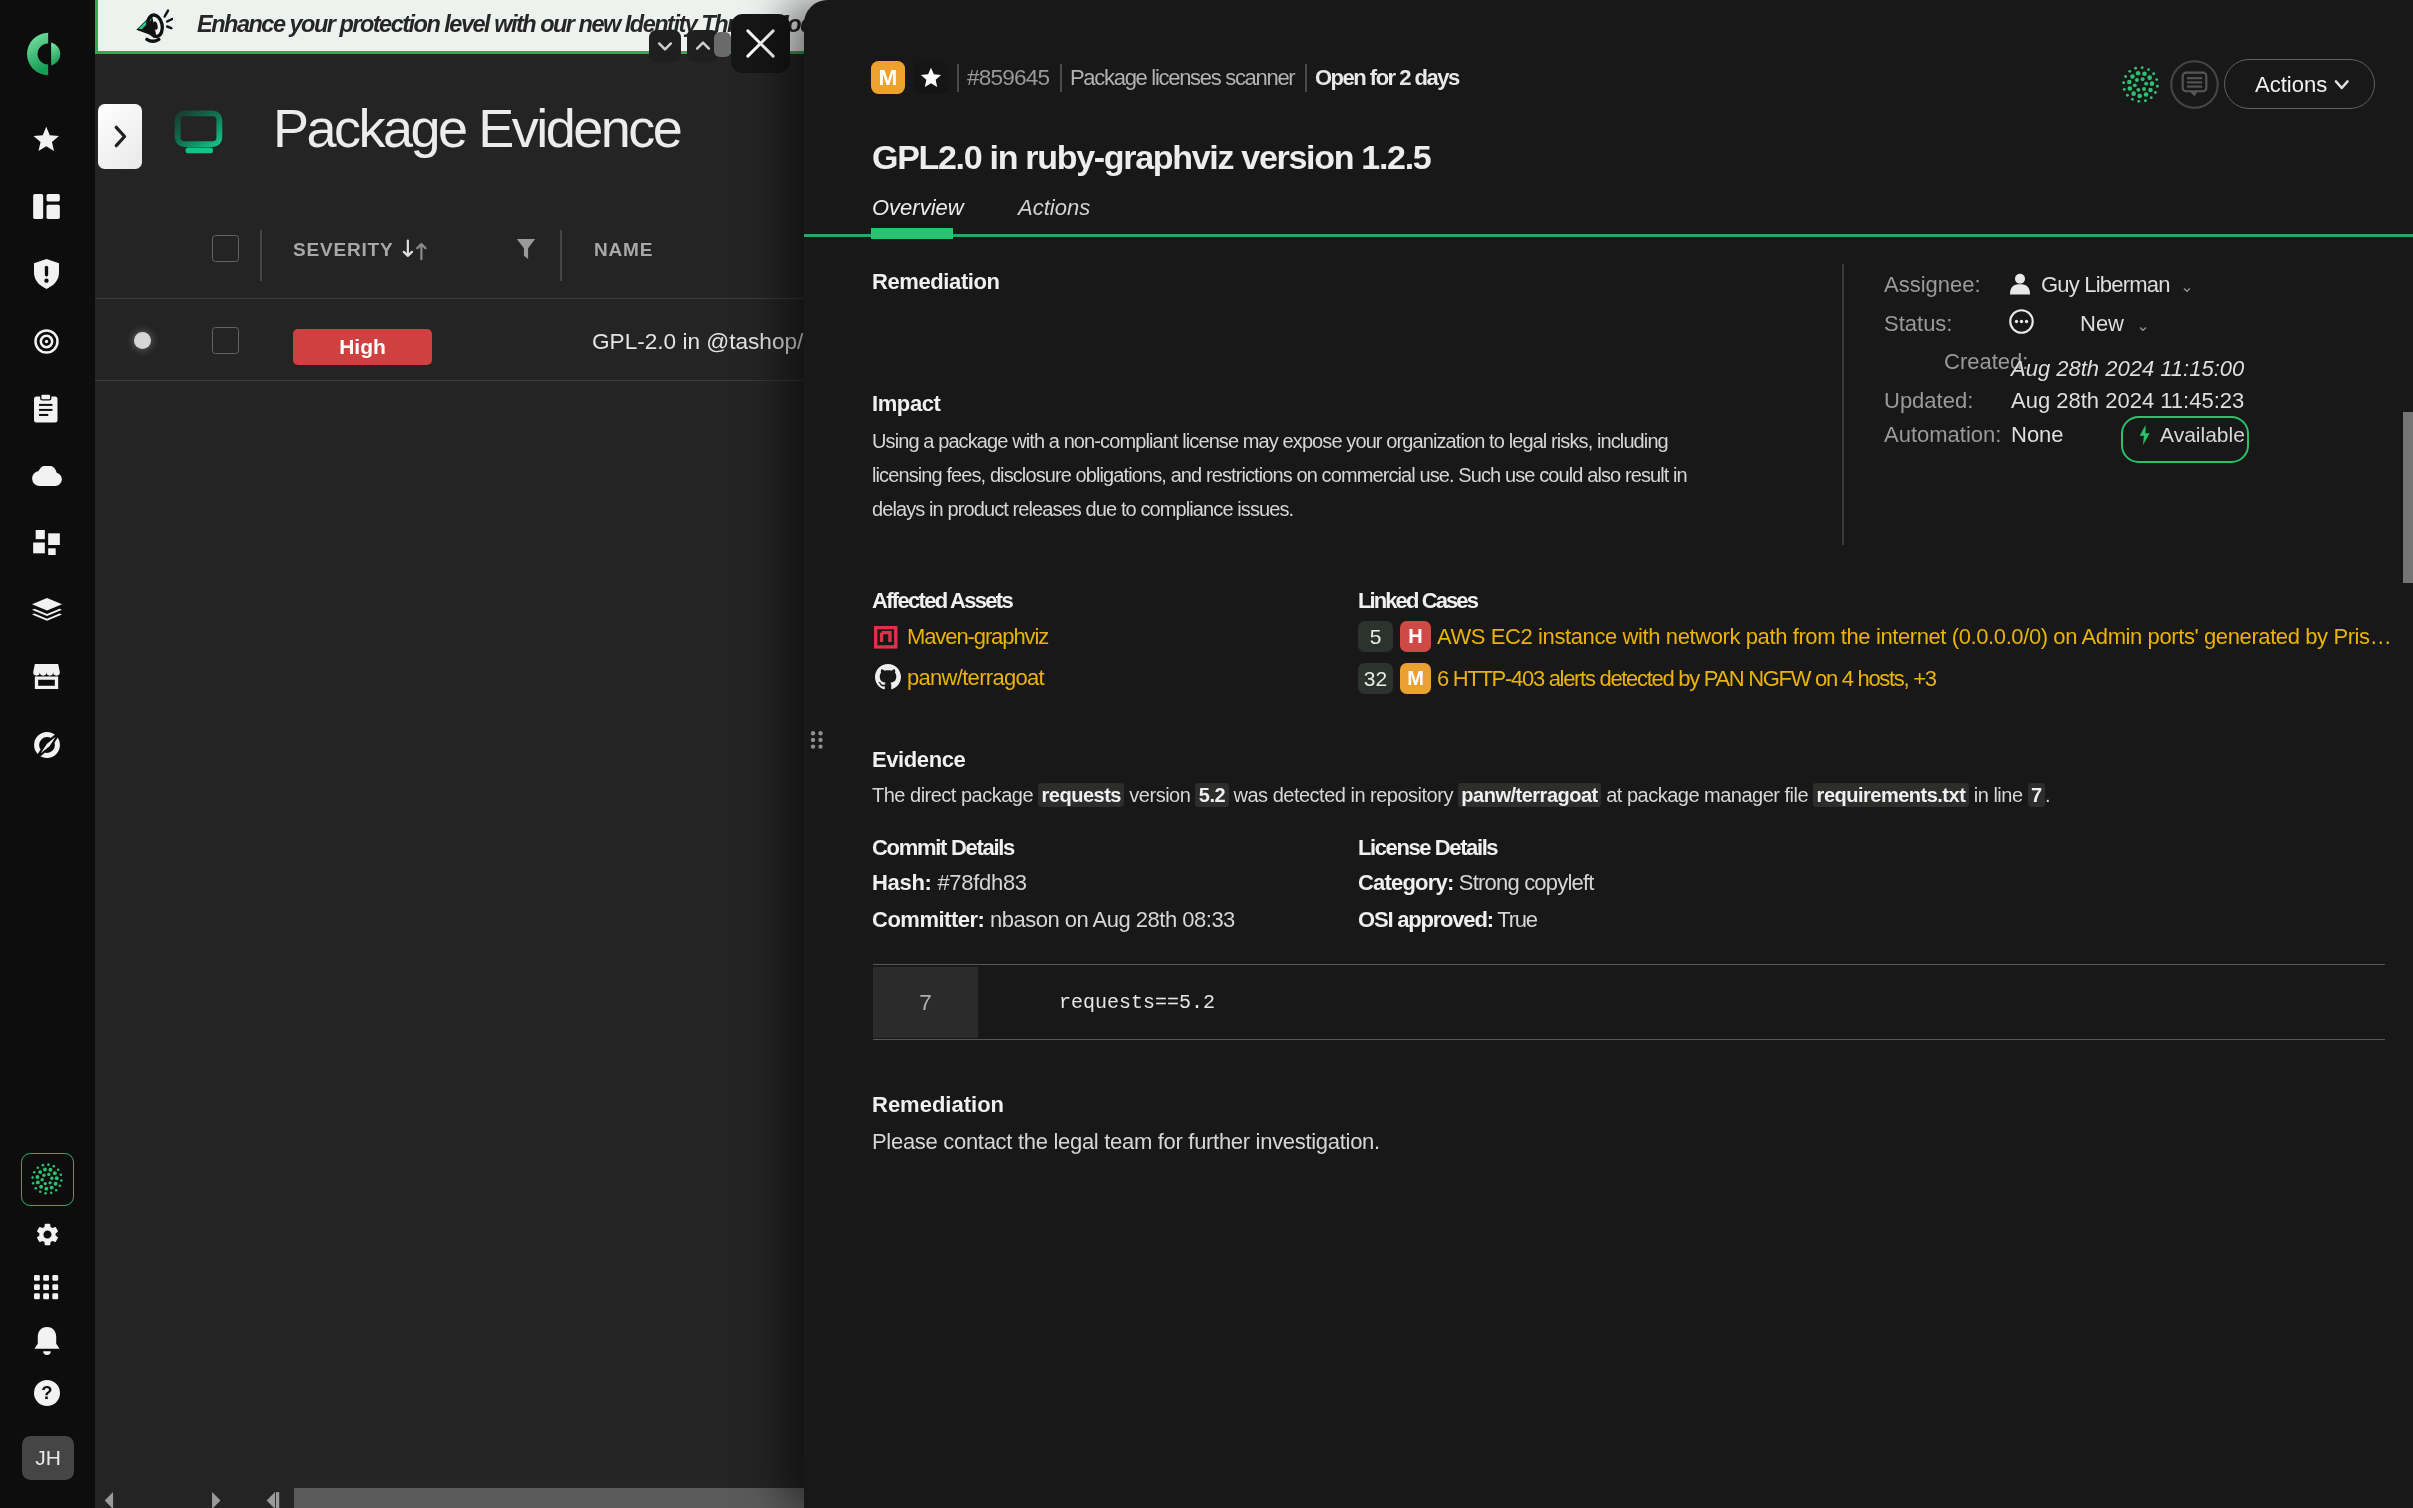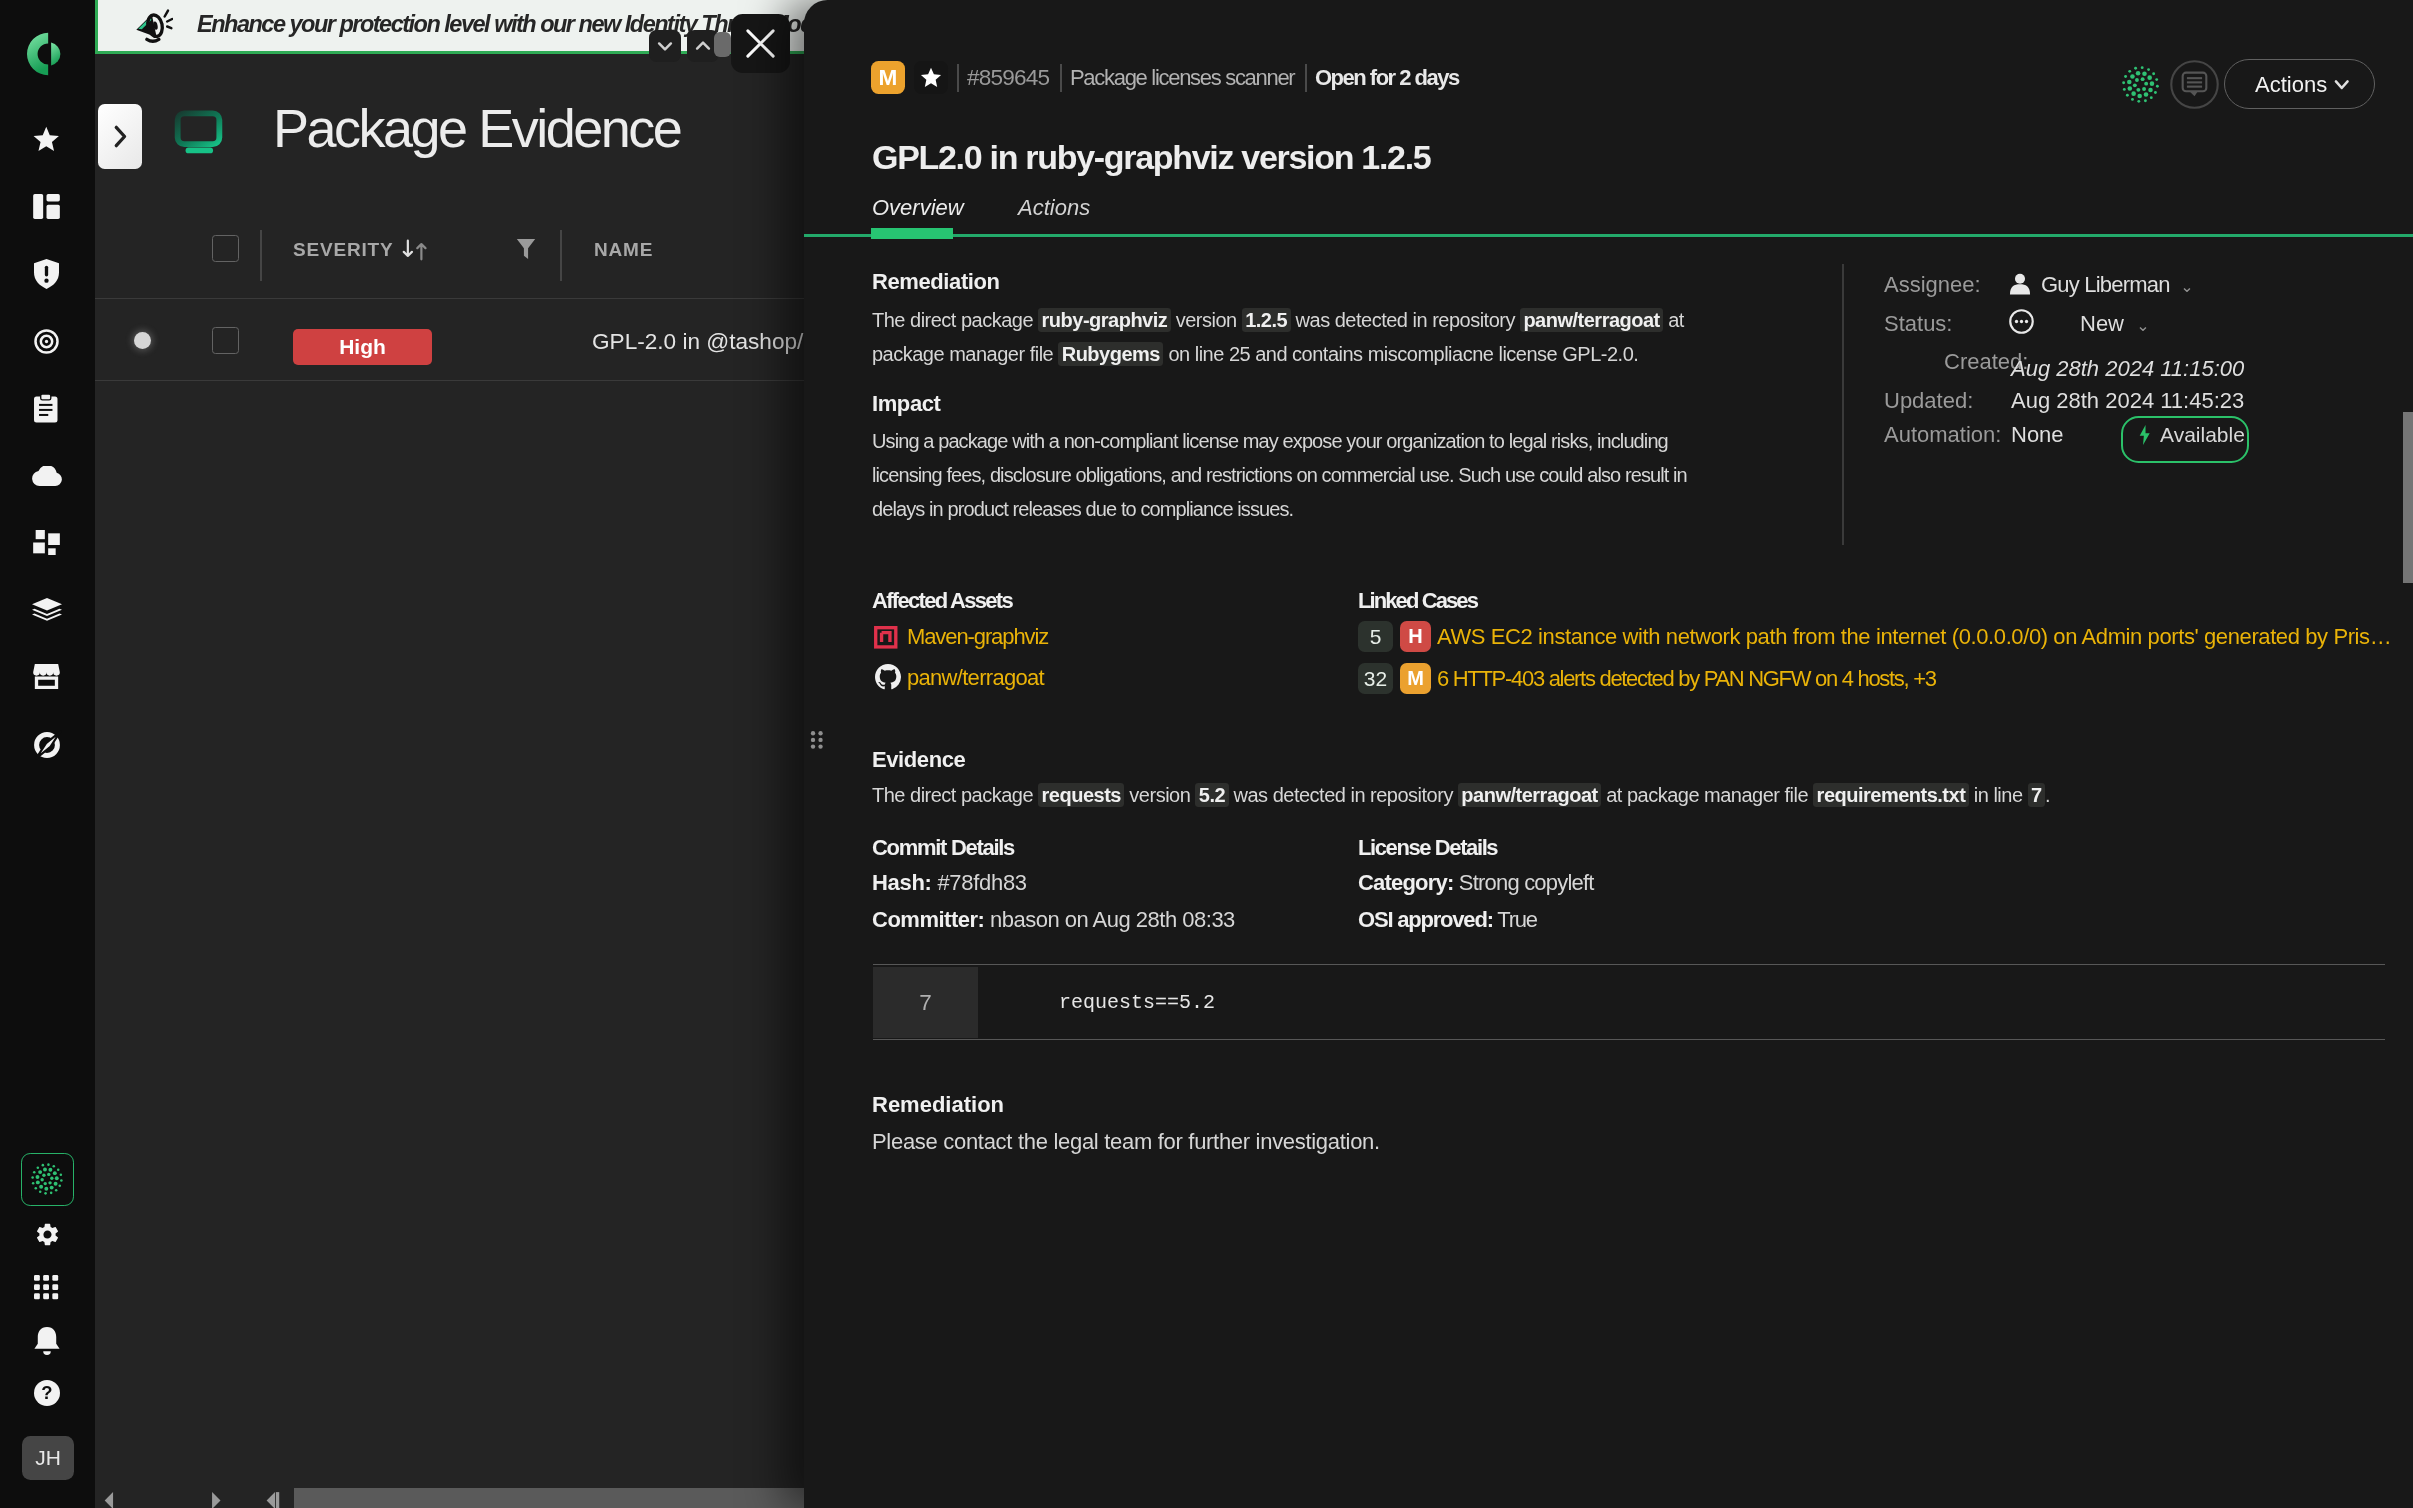--- a/index.html
+++ b/index.html
@@ -313,21 +313,20 @@
   </div>
 
   <div class="abs" style="left:68px;top:116px;font-size:34px;font-weight:bold;letter-spacing:-1.3px;color:#ededed;white-space:nowrap;margin-top:22px;">GPL2.0 in ruby-graphviz version 1.2.5</div>
 
   <div class="abs" style="left:68px;top:195px;font-size:22px;font-style:italic;color:#ececec;">Overview</div>
   <div class="abs" style="left:214px;top:195px;font-size:22px;font-style:italic;color:#d2d2d2;">Actions</div>
   <div class="abs" style="left:0;top:234px;width:1609px;height:2.5px;background:#23a96a;"></div>
   <div class="abs" style="left:67px;top:228px;width:82px;height:11px;background:#27c472;"></div>
 
   <div class="h2" style="left:68px;top:269px;">Remediation</div>
-  <div class="body" style="left:68px;top:303px;">The direct package <span class="hl">ruby-graphviz</span> version <span class="hl">1.2.5</span> was detected in repository <span class="hl">panw/terragoat</span> at<br>package manager file <span class="hl">Rubygems</span> on line 25 and contains miscompliacne license GPL-2.0.</div>
   <div class="h2" style="left:68px;top:391px;">Impact</div>
   <div class="body" style="left:68px;top:424px;letter-spacing:-0.9px;">Using a package with a non-compliant license may expose your organization to legal risks, including<br>licensing fees, disclosure obligations, and restrictions on commercial use. Such use could also result in<br>delays in product releases due to compliance issues.</div>
 
   <div class="abs" style="left:1038px;top:264px;width:1.7px;height:281px;background:#3a3a3a;"></div>
   <div class="metalabel" style="left:1080px;top:272px;text-align:center;">Assignee:</div>
   <div class="metalabel" style="left:1080px;top:311px;">Status:</div>
   <div class="metalabel" style="left:1140px;top:349px;">Created:</div>
   <div class="metalabel" style="left:1080px;top:388px;">Updated:</div>
   <div class="metalabel" style="left:1080px;top:422px;">Automation:</div>
   <svg class="abs" style="left:1205px;top:272px;" width="22" height="22.6" viewBox="0 0 26 27">

